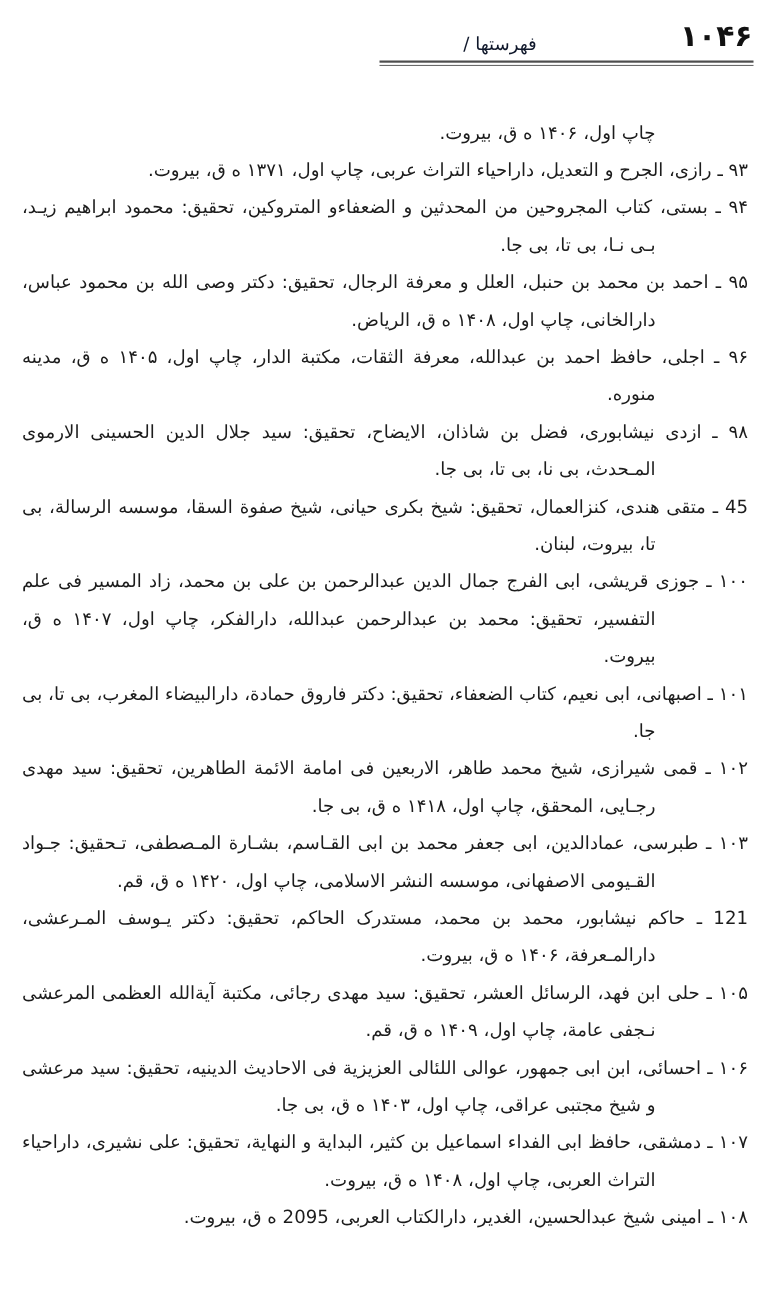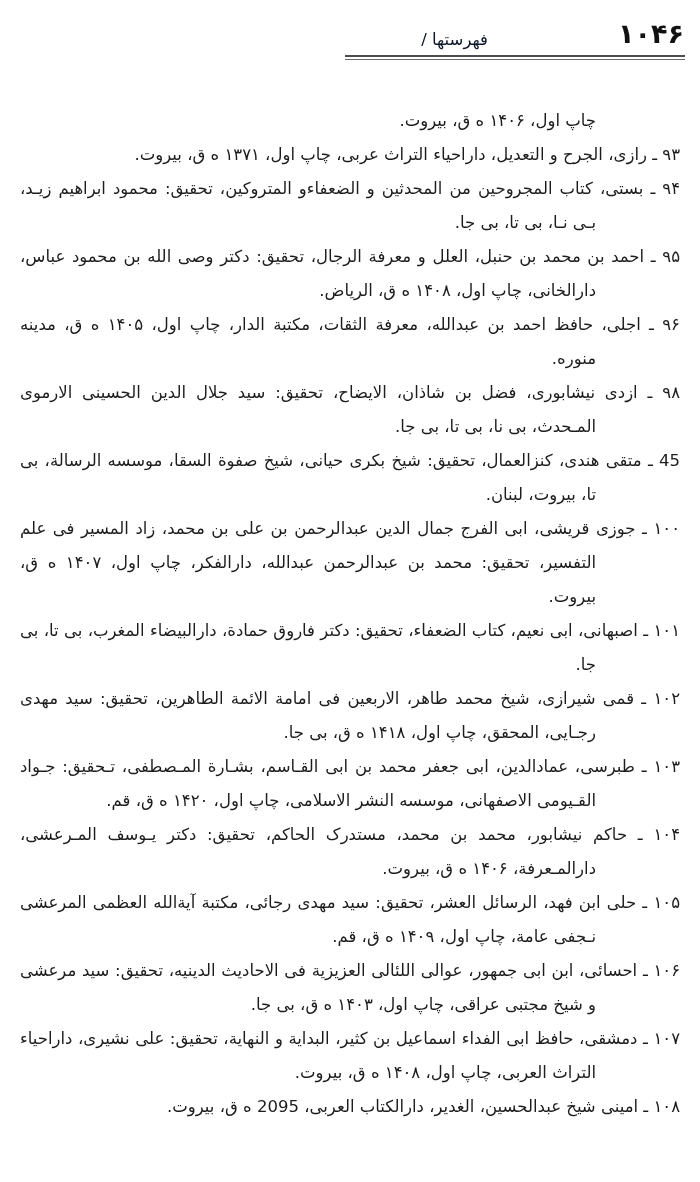--- a/index.html
+++ b/index.html
@@ -85,20 +85,20 @@
     <p class="entry">۹۳ ـ رازی، الجرح و التعدیل، داراحیاء التراث عربی، چاپ اول،  ۱۳۷۱ ه ق، بیروت.</p>
     <p class="entry">۹۴ ـ بستی، کتاب المجروحین من المحدثین و الضعفاءو المتروکین، تحقیق: محمود ابراهیم زیـد، بـی نـا، بی تا، بی جا.</p>
     <p class="entry">۹۵ ـ احمد بن محمد بن حنبل، العلل و معرفة الرجال، تحقیق: دکتر وصی الله بن محمود عباس، دارالخانی، چاپ اول، ۱۴۰۸ ه ق، الریاض.</p>
     <p class="entry">۹۶ ـ اجلی، حافظ احمد بن عبدالله، معرفة الثقات، مکتبة الدار، چاپ اول،  ۱۴۰۵ ه ق، مدینه منوره.</p>
     <p class="entry">۹۸ ـ ازدی نیشابوری، فضل بن شاذان، الایضاح، تحقیق: سید جلال الدین الحسینی الارموی المـحدث، بی نا، بی تا، بی جا.</p>
     <p class="entry">45 ـ متقی هندی، کنزالعمال، تحقیق: شیخ بکری حیانی، شیخ صفوة السقا، موسسه الرسالة، بی تا، بیروت، لبنان.</p>
     <p class="entry">۱۰۰ ـ جوزی قریشی، ابی الفرج جمال الدین عبدالرحمن بن علی بن محمد، زاد المسیر فی علم التفسیر، تحقیق: محمد بن عبدالرحمن عبدالله، دارالفکر، چاپ اول،  ۱۴۰۷ ه ق، بیروت.</p>
     <p class="entry">۱۰۱ ـ اصبهانی، ابی نعیم، کتاب الضعفاء، تحقیق: دکتر فاروق حمادة، دارالبیضاء المغرب، بی تا، بی جا.</p>
     <p class="entry">۱۰۲ ـ قمی شیرازی، شیخ محمد طاهر، الاربعین فی امامة الائمة الطاهرین، تحقیق: سید مهدی رجـایی، المحقق، چاپ اول،  ۱۴۱۸ ه ق، بی جا.</p>
     <p class="entry">۱۰۳ ـ طبرسی، عمادالدین، ابی جعفر محمد بن ابی القـاسم، بشـارة المـصطفی، تـحقیق: جـواد القـیومی الاصفهانی، موسسه النشر الاسلامی، چاپ اول،  ۱۴۲۰ ه ق، قم.</p>
-    <p class="entry">۱۰۴ ـ حاکم نیشابور، محمد بن محمد، مستدرک الحاکم، تحقیق: دکتر یـوسف المـرعشی، دارالمـعرفة،  ۱۴۰۶ ه ق، بیروت.</p>
+    <p class="entry">121 ـ حاکم نیشابور، محمد بن محمد، مستدرک الحاکم، تحقیق: دکتر یـوسف المـرعشی، دارالمـعرفة،  ۱۴۰۶ ه ق، بیروت.</p>
     <p class="entry">۱۰۵ ـ حلی ابن فهد، الرسائل العشر، تحقیق: سید مهدی رجائی، مکتبة آیةالله العظمی المرعشی نـجفی عامة، چاپ اول،  ۱۴۰۹ ه ق، قم.</p>
     <p class="entry">۱۰۶ ـ احسائی، ابن ابی جمهور، عوالی اللئالی العزیزیة فی الاحادیث الدینیه، تحقیق: سید مرعشی و شیخ مجتبی عراقی، چاپ اول،  ۱۴۰۳ ه ق، بی جا.</p>
     <p class="entry">۱۰۷ ـ دمشقی، حافظ ابی الفداء اسماعیل بن کثیر، البدایة و النهایة، تحقیق: علی نشیری، داراحیاء التراث العربی، چاپ اول،  ۱۴۰۸ ه ق، بیروت.</p>
     <p class="entry">۱۰۸ ـ امینی شیخ عبدالحسین، الغدیر، دارالکتاب العربی،  2095 ه ق، بیروت.</p>
   </div>
 
 </div>
 
 </body></html>

